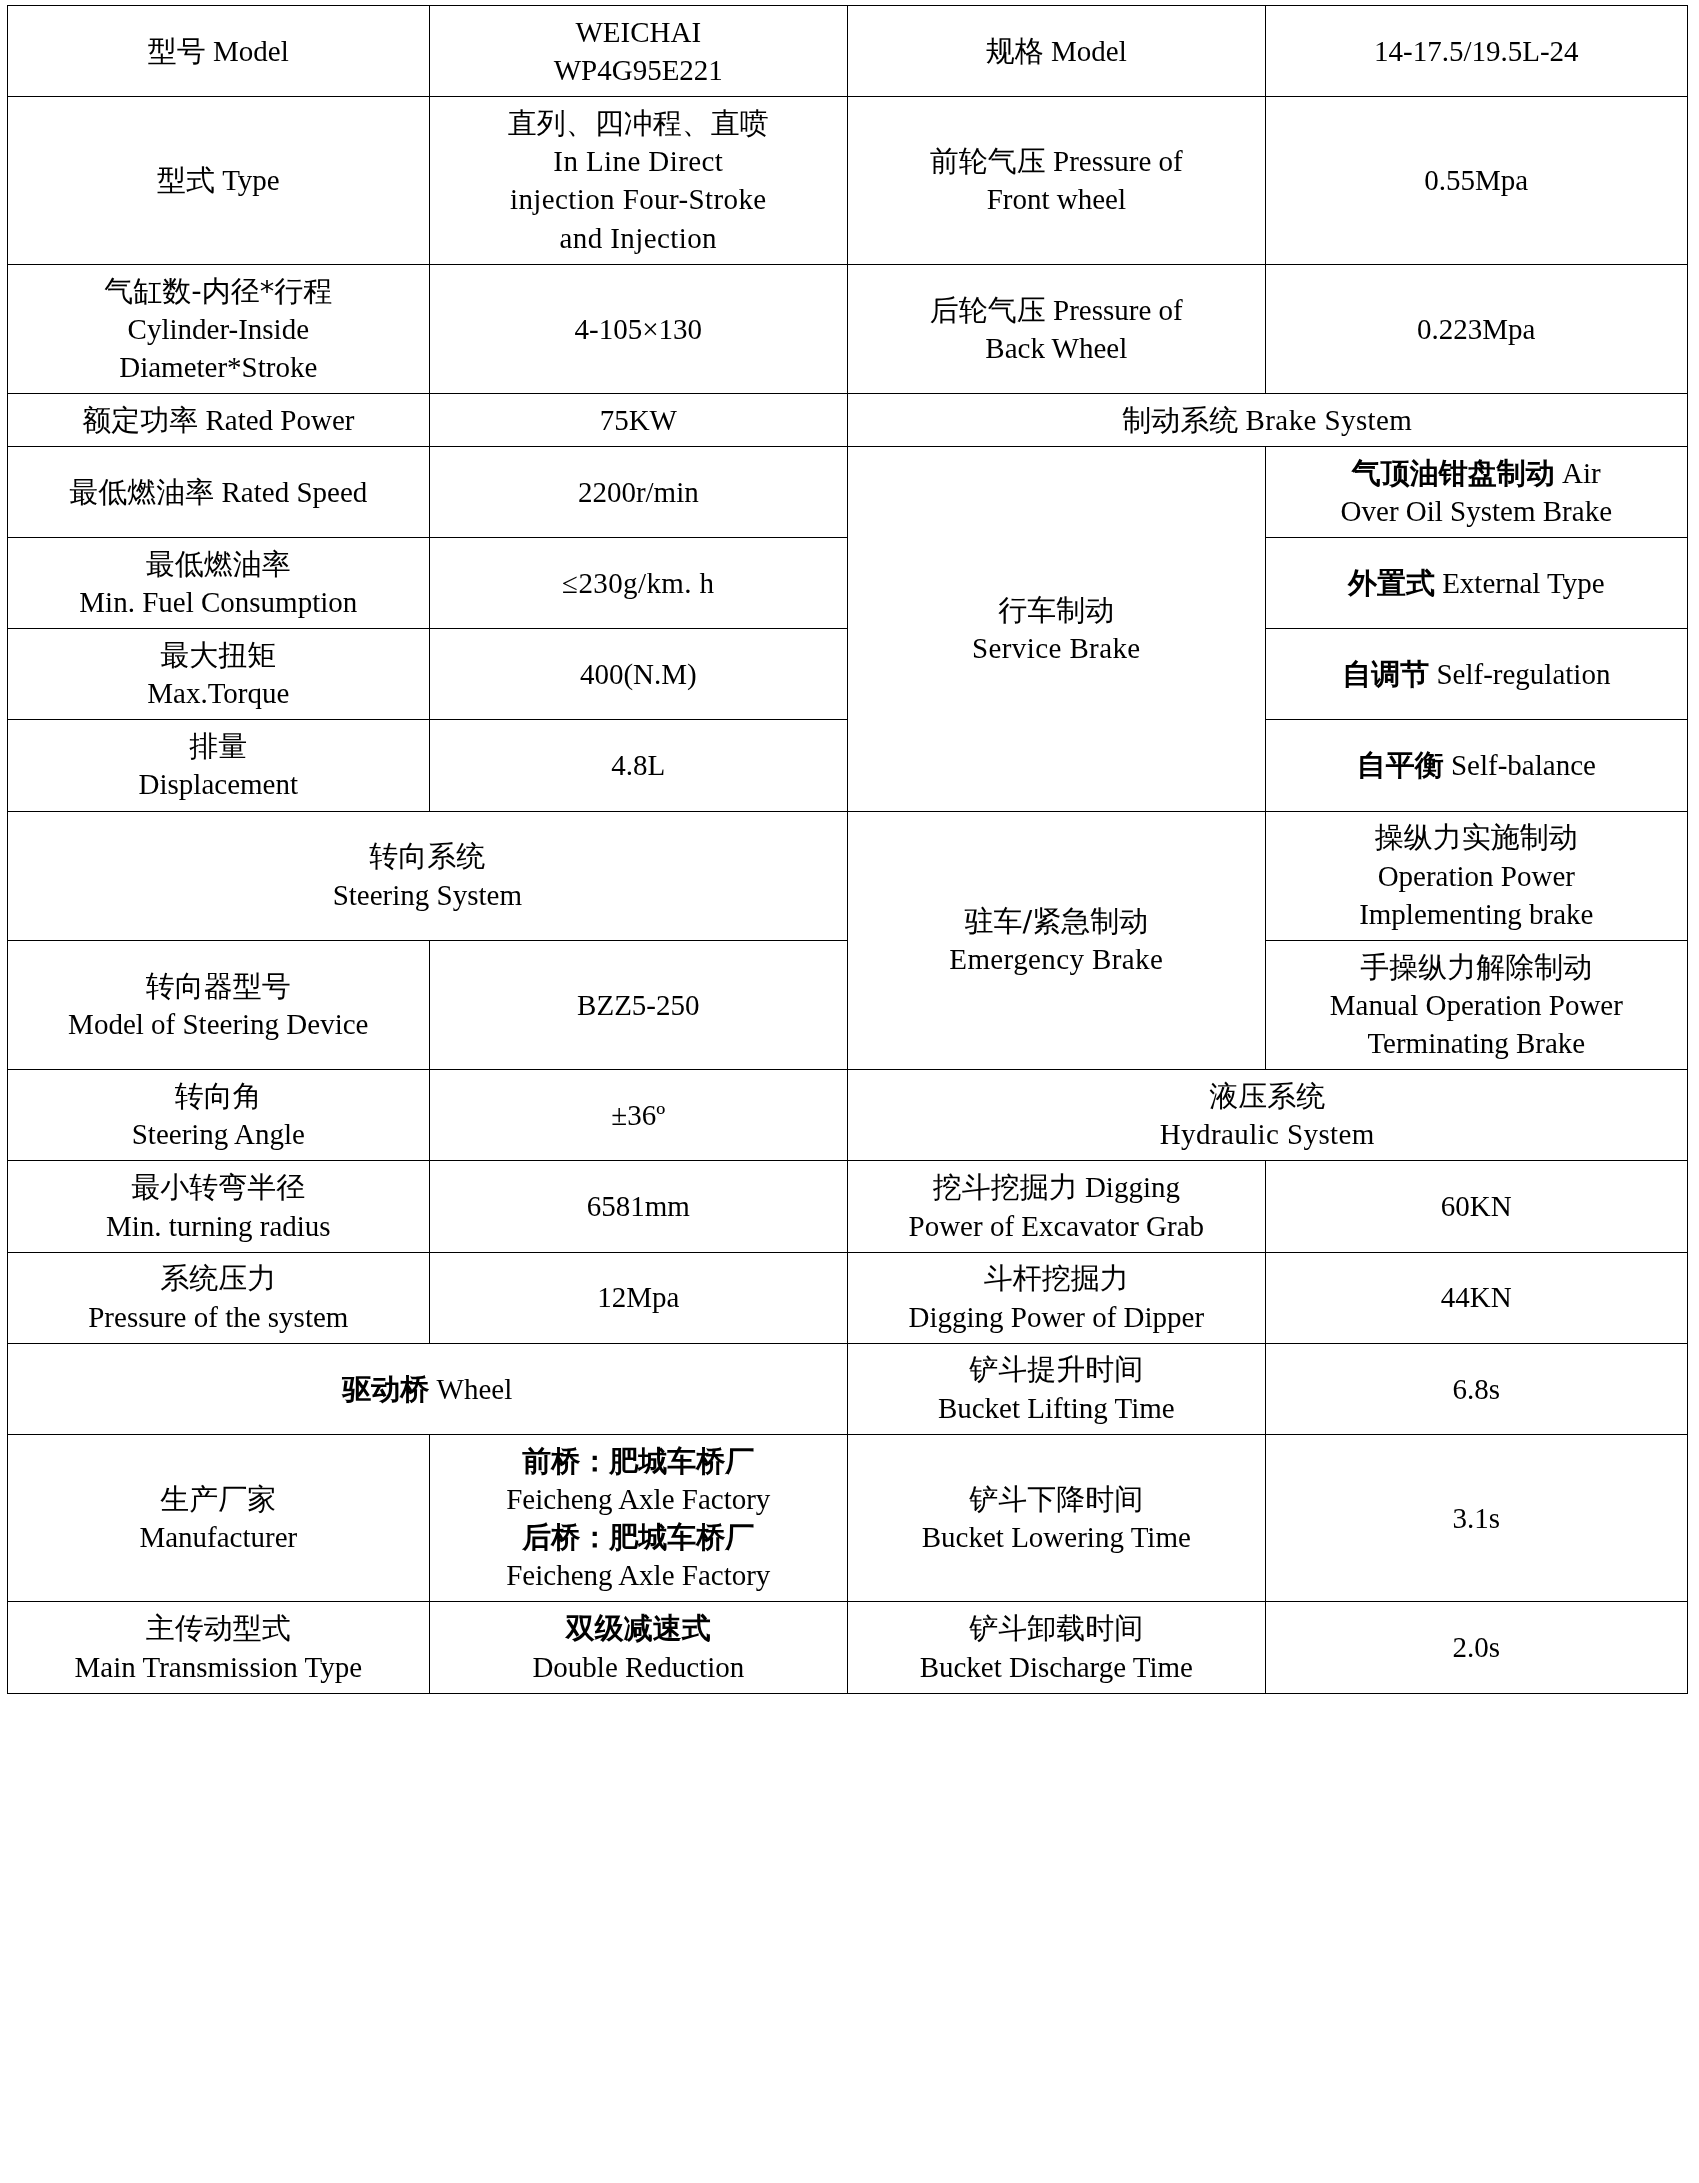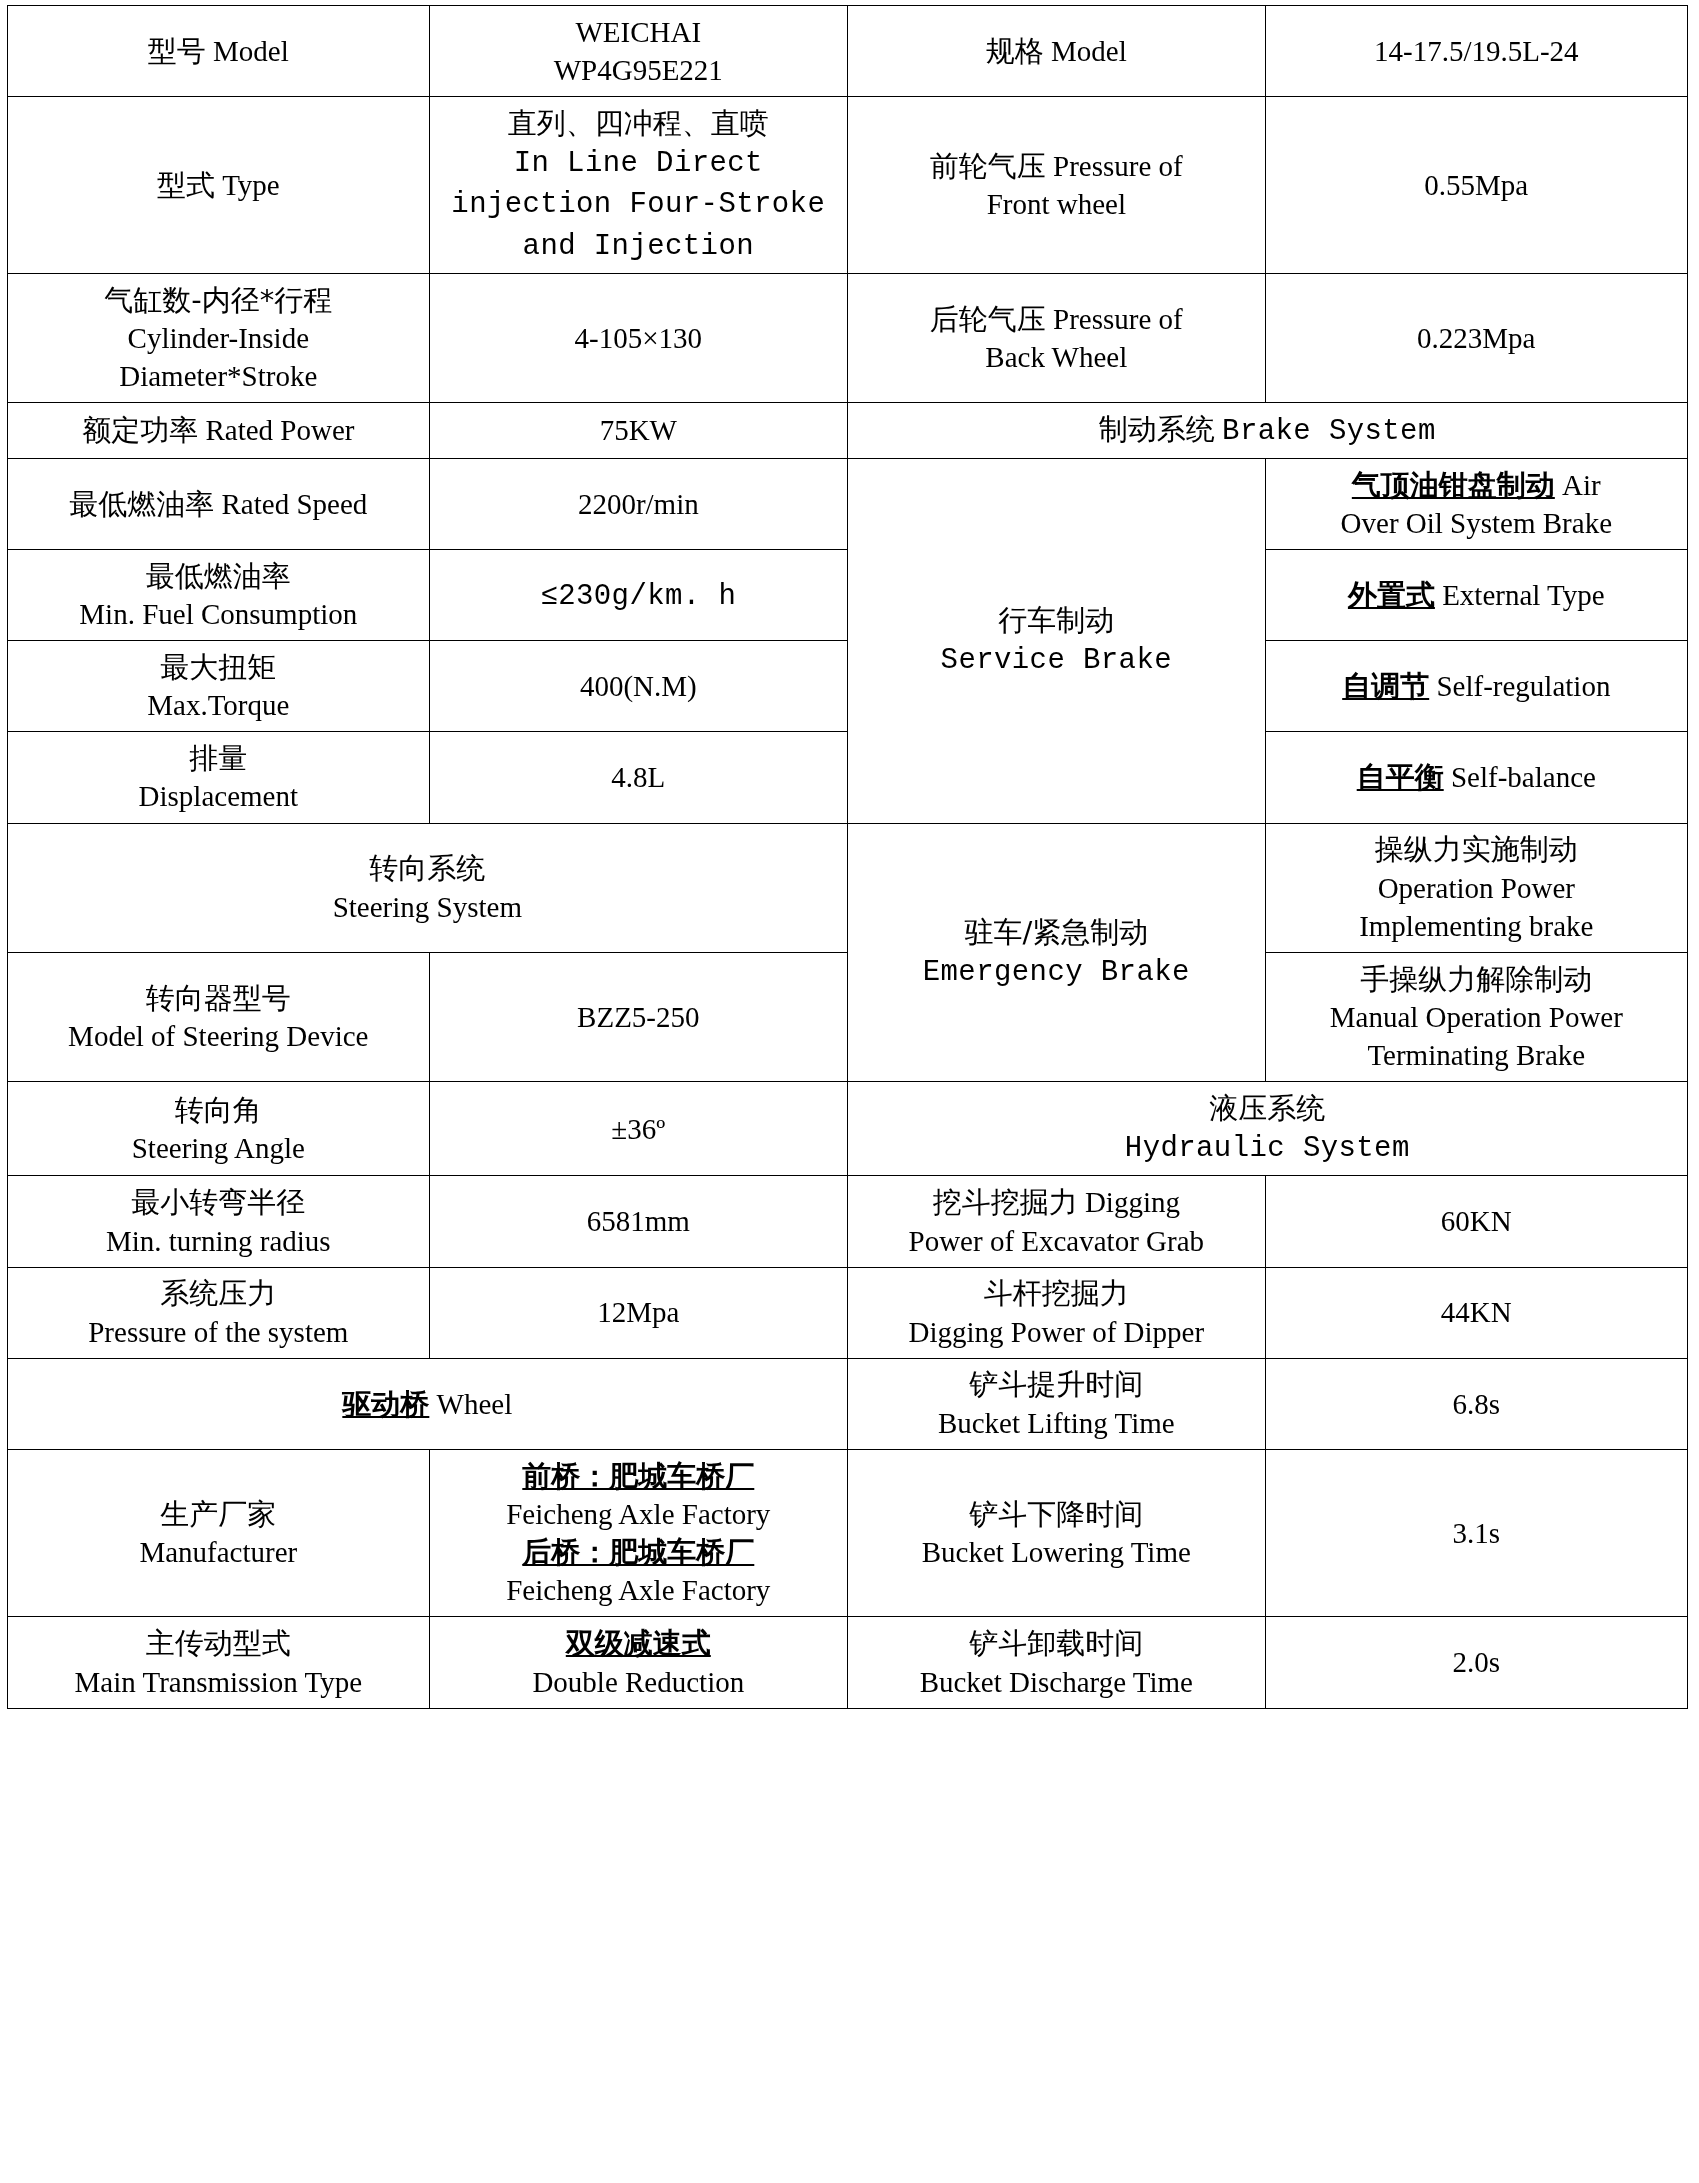--- a/index.html
+++ b/index.html
@@ -27,26 +27,25 @@
     text-align: center;
     vertical-align: middle;
     padding: 6.8px 5px;
     font-size: 29px;
     line-height: 1.32;
   }
   .cjk {
     font-family: "DejaVu Sans", sans-serif;
   }
   .mono-latin {
-    font-family: Liberation Mono, monospace;
+    font-family: Liberation Serif, serif;
     letter-spacing: 0.4px;
   }
   .bold {
     font-weight: bold;
-    text-decoration: underline;
   }
   .line {
     display: block;
   }
   
   col.c1 { width: 422px; }
   col.c2 { width: 418px; }
   col.c3 { width: 418px; }
   col.c4 { width: 422px; }
 </style>

